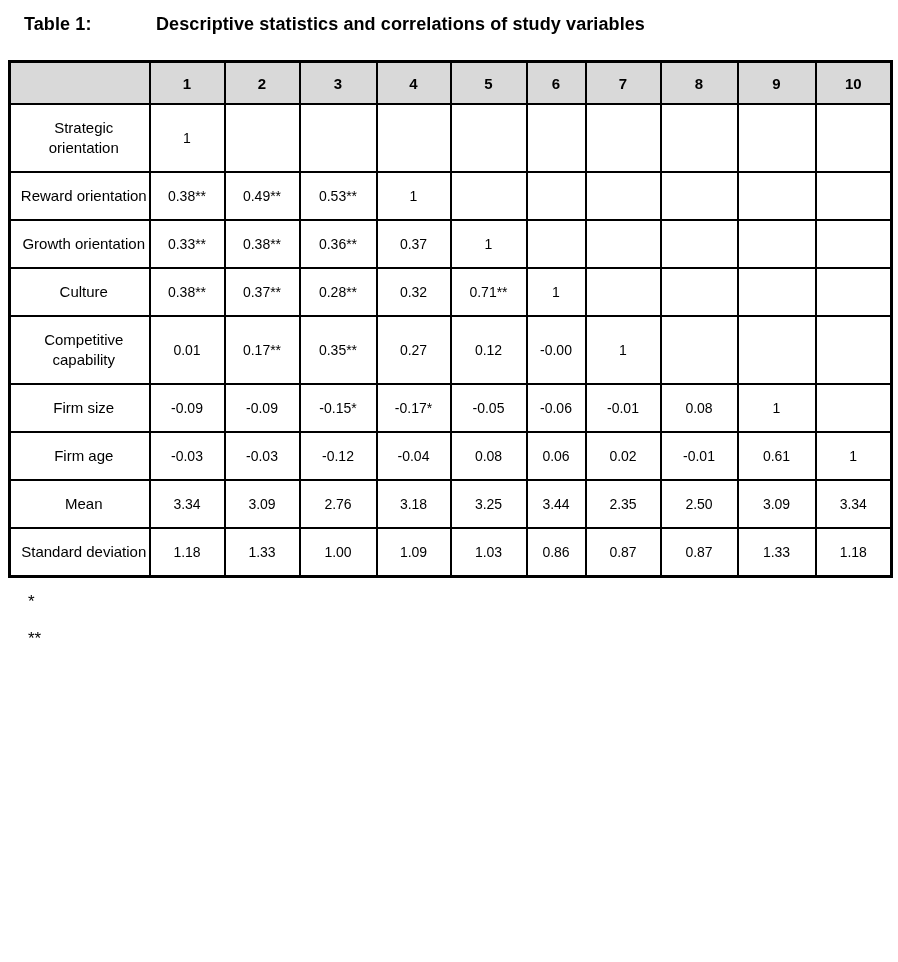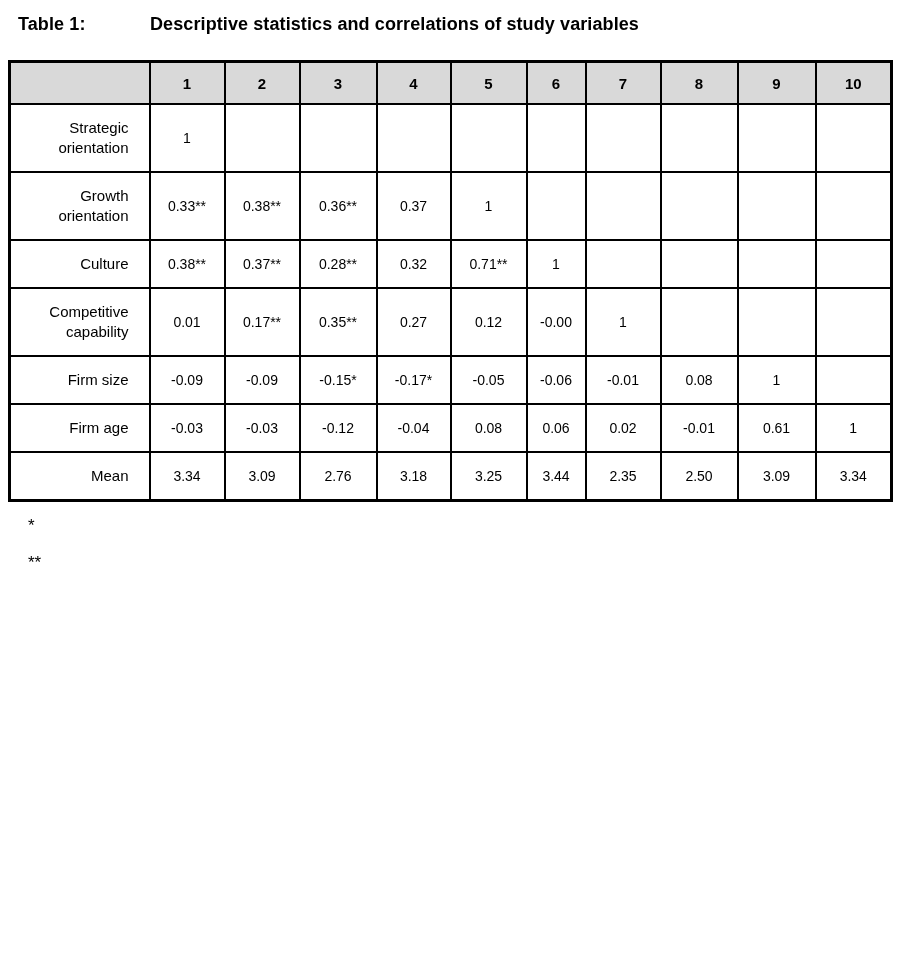--- a/index.html
+++ b/index.html
@@ -13,21 +13,21 @@
     overflow: hidden;
   }
   .page {
     padding: 12px 8px 0 8px;
     box-sizing: border-box;
   }
   .title {
     display: flex;
     font-size: 18px;
     font-weight: bold;
-    margin: 2px 0 0 10px;
+    margin: 2px 0 0 16px;
     letter-spacing: 0.1px;
   }
   .title-label {
     width: 132px;
     flex: 0 0 132px;
   }
   table.corr-table {
     border-collapse: collapse;
     border: 3px solid #000;
     table-layout: fixed;
@@ -47,24 +47,24 @@
     text-align: center;
   }
   .corr-table tbody td {
     text-align: center;
     font-size: 14px;
     padding: 13px 2px;
     line-height: 20px;
     vertical-align: middle;
   }
   .corr-table tbody th.row-label {
-    text-align: right;
+    text-align: center;
     font-weight: normal;
     font-size: 15px;
-    padding: 13px 20px 13px 8px;
+    padding: 13px 0 13px 8px;
     line-height: 20px;
     vertical-align: middle;
   }
   .footnotes {
     margin: 14px 0 0 20px;
     font-size: 17px;
   }
   .footnote {
     display: flex;
     align-items: flex-start;
@@ -122,20 +122,33 @@
           <td></td>
           <td></td>
           <td></td>
           <td></td>
           <td></td>
           <td></td>
           <td></td>
           <td></td>
         </tr>
         <tr>
+          <th class="row-label">Reward orientation</th>
+          <td>0.38**</td>
+          <td>0.49**</td>
+          <td>0.53**</td>
+          <td>1</td>
+          <td></td>
+          <td></td>
+          <td></td>
+          <td></td>
+          <td></td>
+          <td></td>
+        </tr>
+        <tr>
           <th class="row-label">Growth orientation</th>
           <td>0.33**</td>
           <td>0.38**</td>
           <td>0.36**</td>
           <td>0.37</td>
           <td>1</td>
           <td></td>
           <td></td>
           <td></td>
           <td></td>
@@ -199,20 +212,33 @@
           <td>3.09</td>
           <td>2.76</td>
           <td>3.18</td>
           <td>3.25</td>
           <td>3.44</td>
           <td>2.35</td>
           <td>2.50</td>
           <td>3.09</td>
           <td>3.34</td>
         </tr>
+        <tr>
+          <th class="row-label">Standard deviation</th>
+          <td>1.18</td>
+          <td>1.33</td>
+          <td>1.00</td>
+          <td>1.09</td>
+          <td>1.03</td>
+          <td>0.86</td>
+          <td>0.87</td>
+          <td>0.87</td>
+          <td>1.33</td>
+          <td>1.18</td>
+        </tr>
       </tbody>
   </table>
 
   <div class="footnotes">
       <div class="footnote">
         <span class="fn-marker">*</span>
       </div>
       <div class="footnote">
         <span class="fn-marker">**</span>
       </div>

